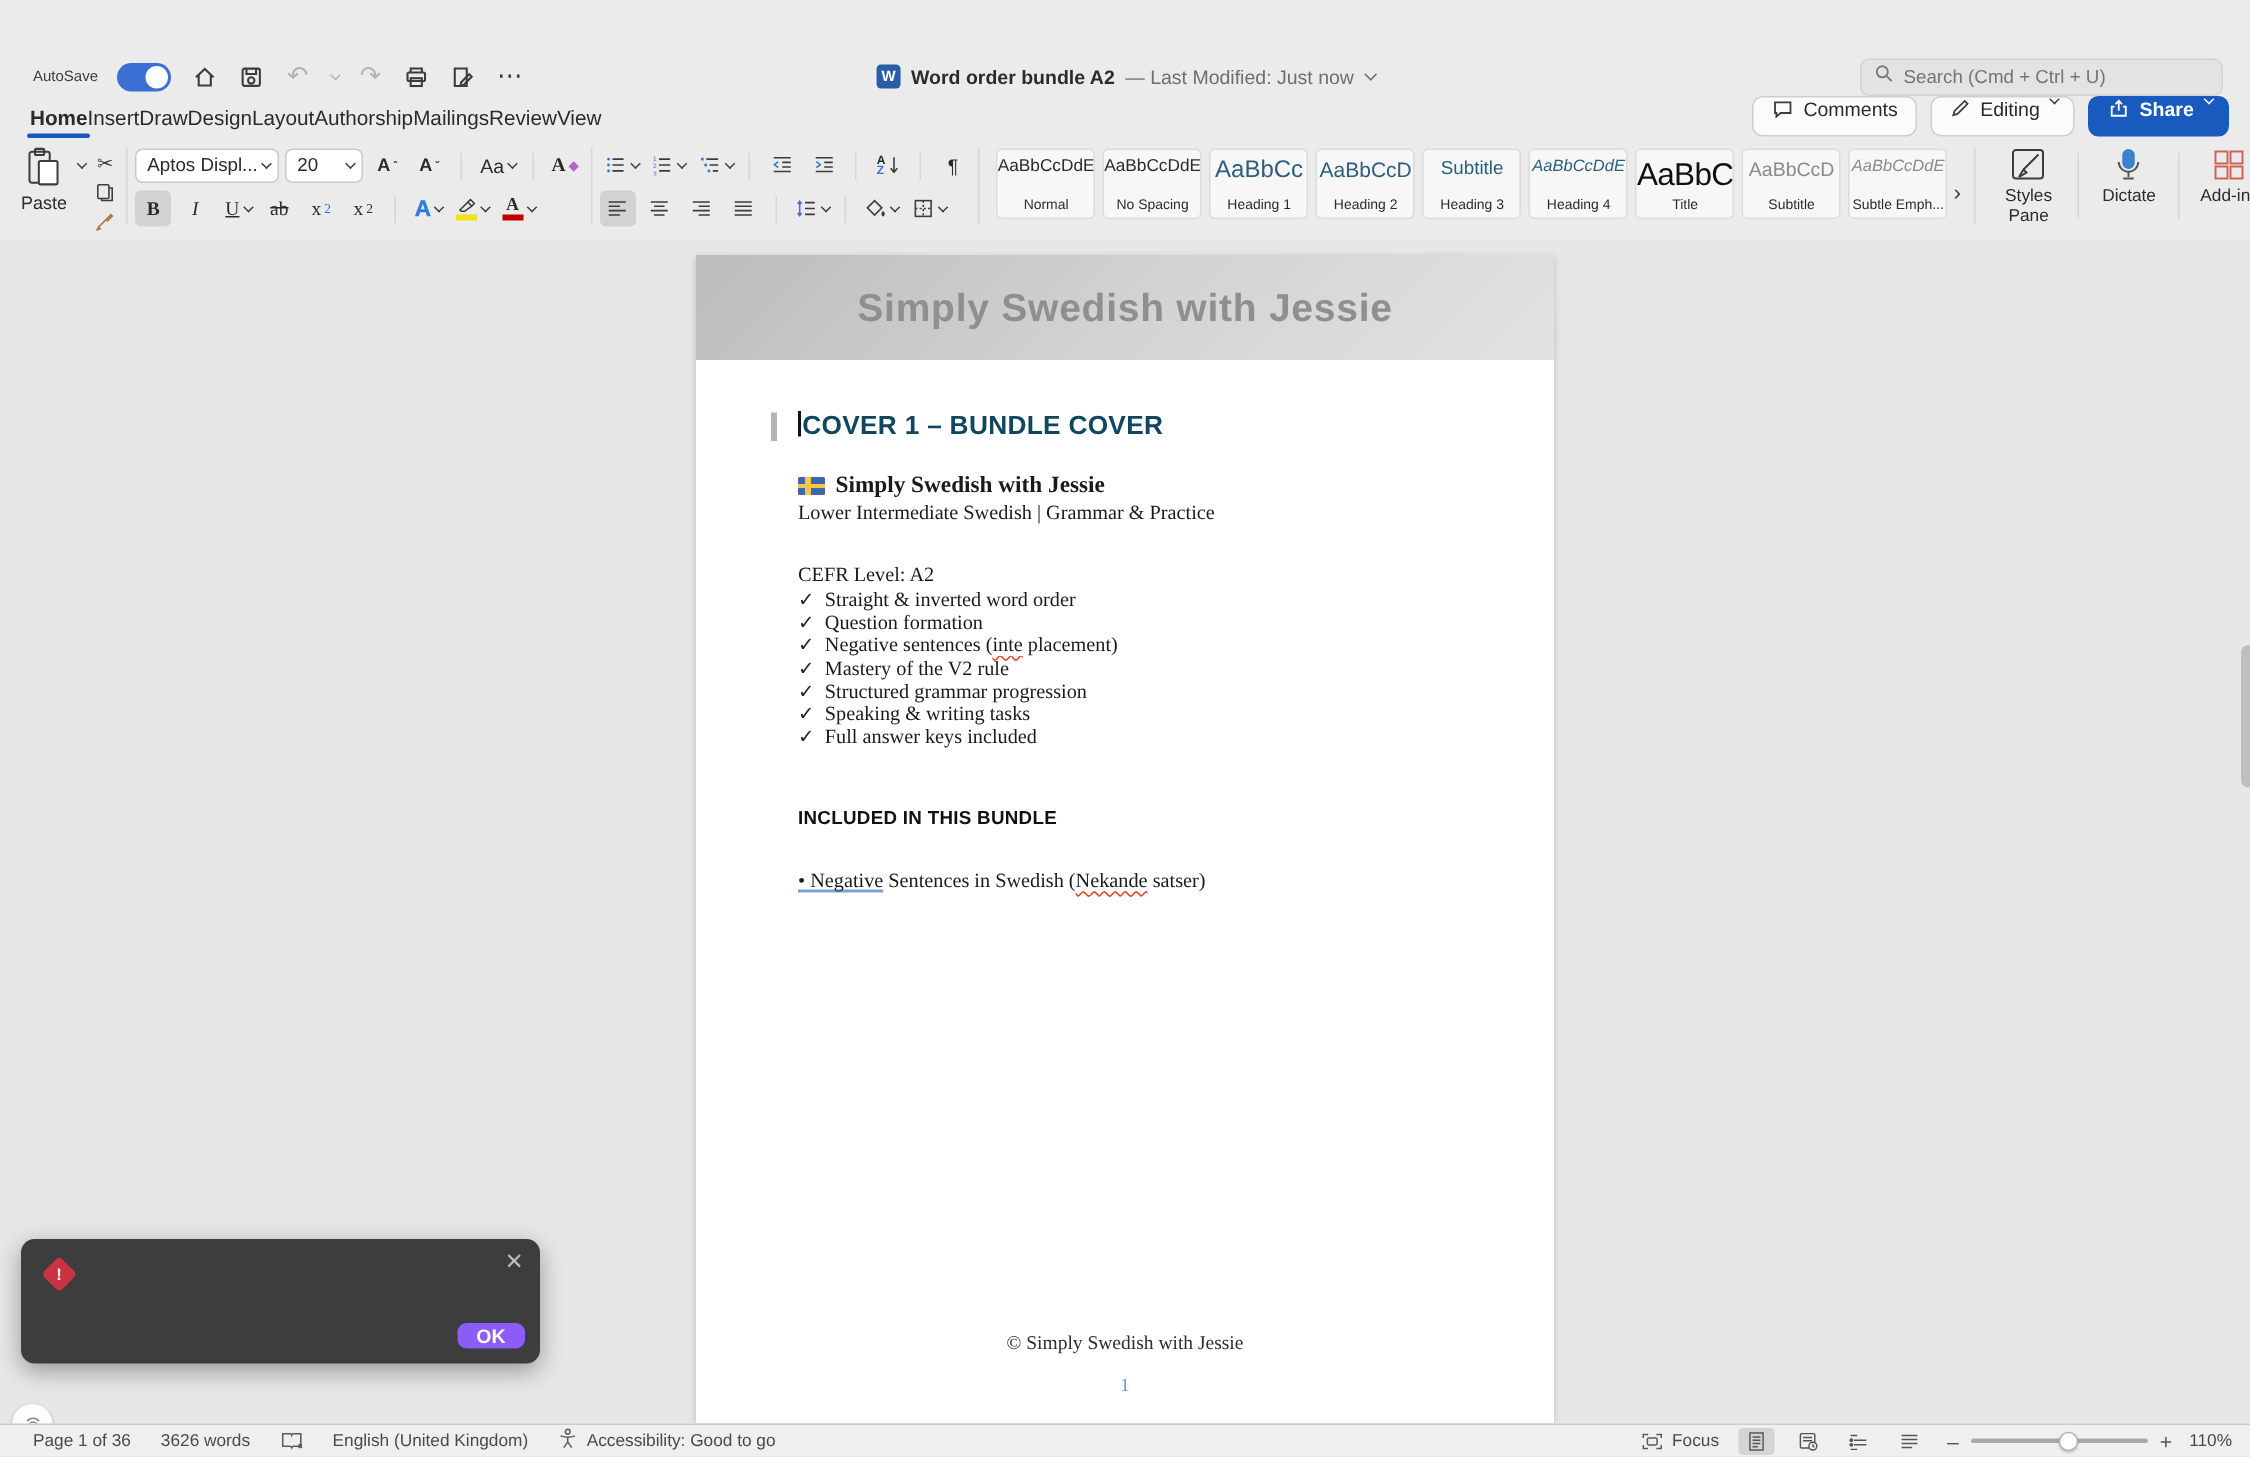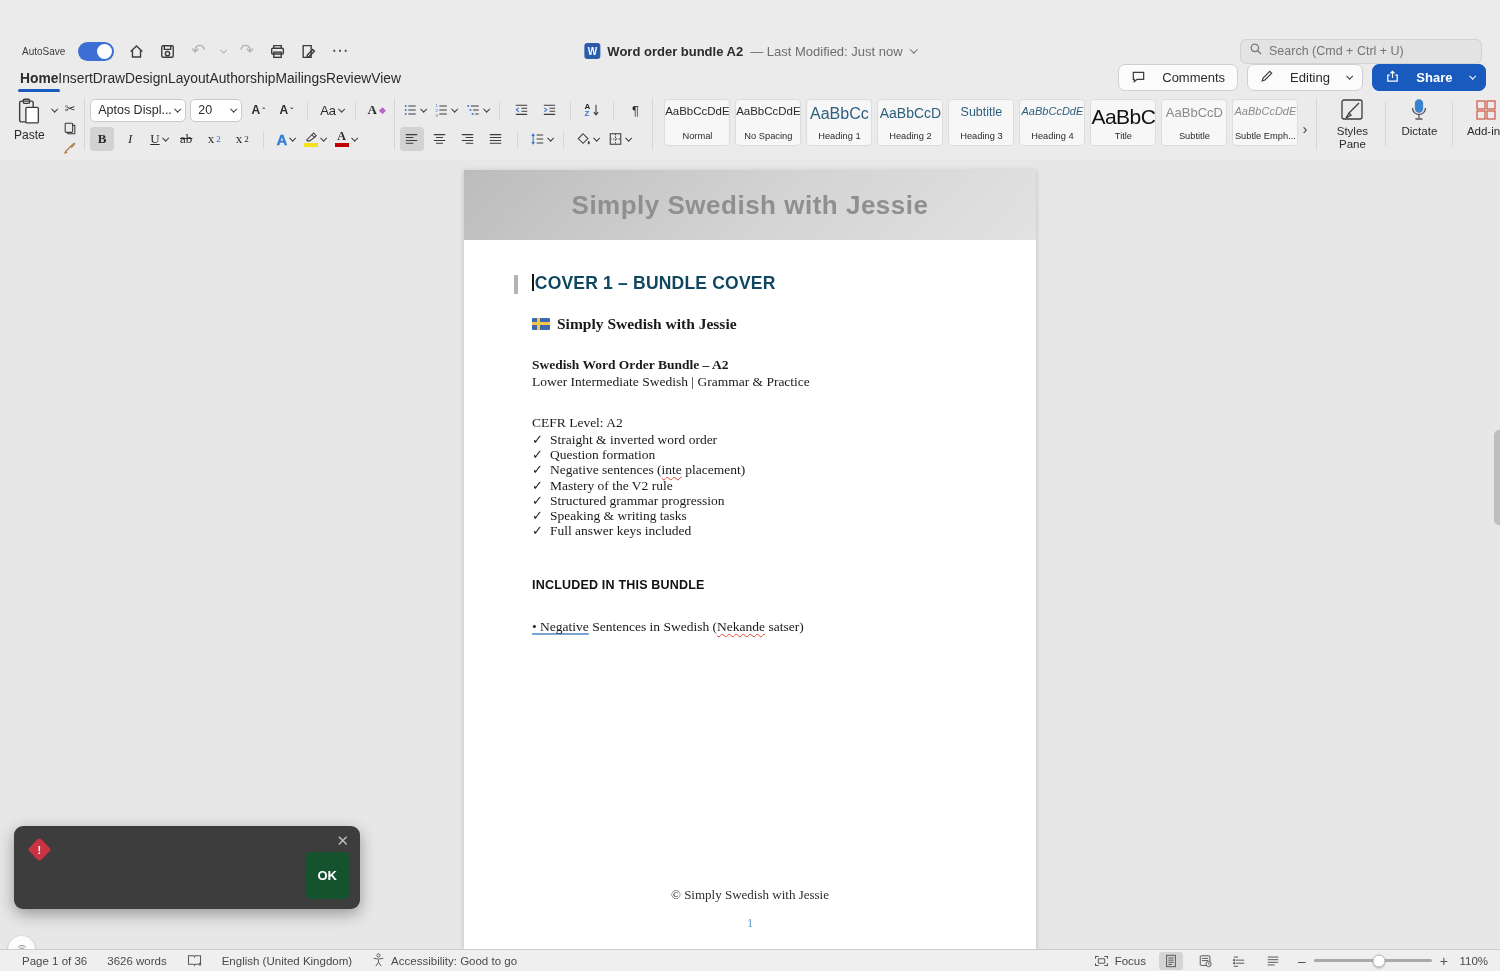--- a/index.html
+++ b/index.html
@@ -27,21 +27,21 @@
   .tb-search { position:absolute; right:18px; width:242px; height:25px; background:#e3e3e3; border:1px solid #d2d2d2; border-radius:6px; display:flex; align-items:center; gap:6px; padding:0 8px; }
   .tb-search input { border:none; outline:none; background:transparent; font-size:12.5px; color:#7a7a7a; width:100%; font-family:"Liberation Sans",sans-serif; }
 
   
   .tabsrow { position:absolute; top:68px; left:0; right:0; height:26px; display:flex; align-items:center; }
   .tabs { display:flex; margin-left:20px; }
   .tab { font-size:13.8px; color:#2b2b2b; padding-bottom:6px; position:relative; cursor:pointer; white-space:nowrap; }
   .tab.active { font-weight:bold; }
   .tab.active::after { content:""; position:absolute; left:-2px; right:-2px; bottom:0; height:3px; border-radius:2px; background:#185ABD; }
   .tabsrow-right { position:absolute; right:14px; top:-4px; display:flex; gap:9px; align-items:center; }
-  .pill-btn { height:27px; display:flex; align-items:center; gap:16px; padding:0 12px; border:1px solid #cfcfcf; border-radius:7px; background:#fbfbfb; font-size:13px; color:#2b2b2b; cursor:pointer; }
+  .pill-btn { height:27px; display:flex; align-items:flex-start; gap:6px; padding:0 12px; border:1px solid #cfcfcf; border-radius:7px; background:#fbfbfb; font-size:13px; color:#2b2b2b; cursor:pointer; }
   .pill-btn svg { stroke:#3c3c3c; fill:none; stroke-width:1.3; }
   .pill-btn.share { background:#185ABD; border-color:#185ABD; color:#fff; font-weight:bold; }
   .pill-btn.share svg { stroke:#fff; }
   .pill-btn.share .chev { border-color:#fff; }
 
   
   .ribbon { position:absolute; top:94px; left:0; right:0; height:66px; display:flex; align-items:flex-start; }
   .vsep { width:1px; background:#d6d6d6; height:52px; margin:4px 5px 0; flex:none; }
   .rgrp { display:flex; flex-direction:column; gap:5px; padding-top:4px; }
   .rrow { display:flex; align-items:center; gap:4px; }
@@ -121,21 +121,21 @@
   .pagenum { position:absolute; bottom:18px; left:0; right:0; text-align:center; font-family:"Liberation Serif",serif; font-size:12.5px; color:#5b9bd5; }
 
   .scroll-thumb { position:absolute; right:-4px; top:270px; width:10px; height:95px; border-radius:6px; background:#a8a8a8; opacity:0.65; }
 
   
   .toast { position:absolute; left:14px; top:826px; width:346px; height:83px; background:#3d3d3d; border-radius:9px; box-shadow:0 5px 16px rgba(0,0,0,0.35); color:#f2f2f2; }
   .toast-icon { position:absolute; left:17px; top:15px; width:17px; height:17px; background:#ca3442; transform:rotate(45deg); border-radius:3px; display:flex; align-items:center; justify-content:center; }
   .toast-icon span { transform:rotate(-45deg); color:#fff; font-weight:bold; font-size:11px; }
   .toast-msg { position:absolute; left:47px; top:11px; width:268px; font-size:13px; line-height:19px; }
   .toast-close { position:absolute; right:11px; top:6px; color:#bdbdbd; font-size:15px; cursor:pointer; }
-  .toast-ok { position:absolute; right:10px; bottom:10px; background:#14532d; color:#fff; font-weight:bold; font-size:13px; padding:16px 13px; border-radius:6px; border:none; cursor:pointer; font-family:"Liberation Sans",sans-serif; }
+  .toast-ok { position:absolute; right:10px; bottom:10px; background:#8b5cf6; color:#fff; font-weight:bold; font-size:13px; padding:1px 13px; border-radius:6px; border:none; cursor:pointer; font-family:"Liberation Sans",sans-serif; }
 
   .fingerprint { position:absolute; left:8px; bottom:8px; width:27px; height:27px; border-radius:50%; background:#fdfdfd; box-shadow:0 1px 3px rgba(0,0,0,0.25); display:flex; align-items:center; justify-content:center; }
   .fingerprint svg { stroke:#8a8a8a; fill:none; stroke-width:1; }
 
   
   .statusbar { position:absolute; left:0; right:0; bottom:0; height:22px; background:#efefef; border-top:1px solid #cccccc; display:flex; align-items:center; font-size:11.5px; color:#4a4a4a; }
   .sb-left { display:flex; align-items:center; gap:20px; margin-left:22px; }
   .sb-item { display:flex; align-items:center; gap:6px; cursor:pointer; white-space:nowrap; }
   .sb-item svg { stroke:#5a5a5a; fill:none; stroke-width:1.1; }
   .sb-right { position:absolute; right:12px; display:flex; align-items:center; gap:13px; }
@@ -529,21 +529,20 @@
         <span class="banner-title">Simply Swedish with Jessie</span>
       </div>
       <div class="page-content">
         <div class="doc-h1">
           <span class="margin-bar"></span><span class="caret"></span><span>COVER 1 – BUNDLE COVER</span>
         </div>
         <div class="flag-line">
           <span class="flag"></span>
           <span>Simply Swedish with Jessie</span>
         </div>
-        <div class="bold-line">Swedish Word Order Bundle – A2</div>
         <div class="sub-line">Lower Intermediate Swedish | Grammar &amp; Practice</div>
         <div class="cefr-line">CEFR Level: A2</div>
         <div class="checklist" id="checklist">
             <div class="check-line">
               <span class="check-glyph">✓</span>
               <span><span>Straight &amp; inverted word order</span></span>
             </div>
             <div class="check-line">
               <span class="check-glyph">✓</span>
               <span><span>Question formation</span></span>

